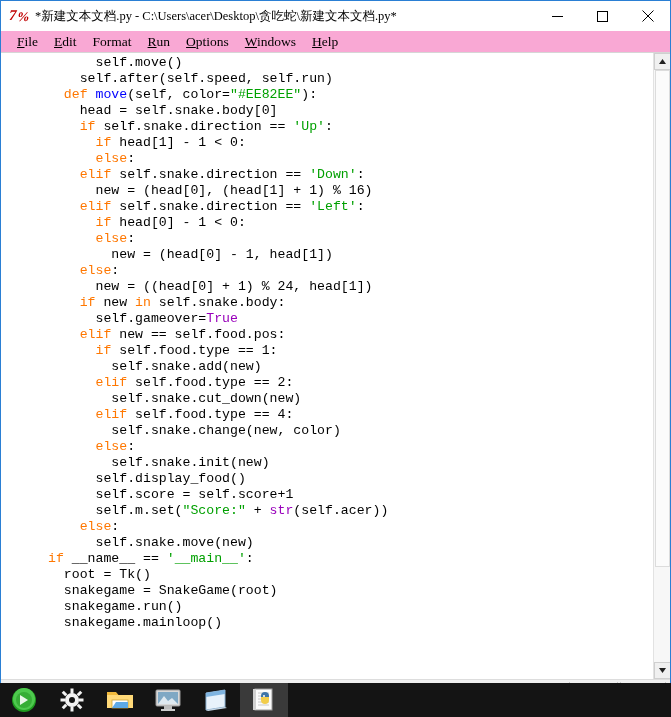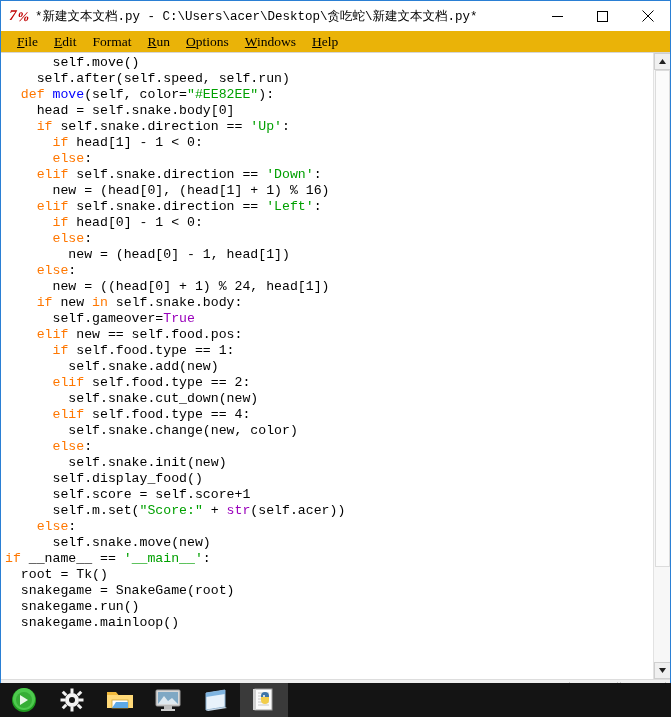--- a/index.html
+++ b/index.html
@@ -56,21 +56,21 @@
     font-family: "Liberation Serif", serif;
     font-weight: bold;
     color: #c00000;
     font-size: 15px;
     line-height: 15px;
   }
   .app-icon .g1 { left: 0px; top: 1px; transform: skewX(-12deg); }
   .app-icon .g2 { left: 8px; top: 2px; font-size: 13px; transform: skewX(-12deg); }
 
   .title-text {
-    font-family: Liberation Mono, monospace;
+    font-family: Liberation Serif, serif;
     font-size: 12.5px;
     color: #000000;
     white-space: nowrap;
     overflow: hidden;
     letter-spacing: 0px;
   }
 
   .winbtns {
     position: absolute;
     right: 0; top: 0;
@@ -84,21 +84,21 @@
     align-items: center;
     justify-content: center;
     background: transparent;
   }
   .winbtn svg { display: block; }
 
   
   .menubar {
     height: 22px;
     min-height: 22px;
-    background: #eab308;
+    background: #f9a8d4;
     display: flex;
     align-items: center;
     padding-left: 8px;
     box-sizing: border-box;
     border-bottom: 1px solid #d6d6d6;
   }
   .menu-item {
     font-family: "Liberation Serif", serif;
     font-size: 13.5px;
     color: #000000;
@@ -108,20 +108,21 @@
   }
   .menu-item .acc { text-decoration: underline; }
 
   
   .editor-wrap {
     flex: 1 1 auto;
     display: flex;
     position: relative;
     background: #8b5cf6;
     overflow: hidden;
+    margin-left: 43px;
   }
   .code-area {
     flex: 1 1 auto;
     background: #ffffff;
     padding: 2px 0 0 4px;
     box-sizing: border-box;
     overflow: hidden;
     position: relative;
   }
   .code-line {

